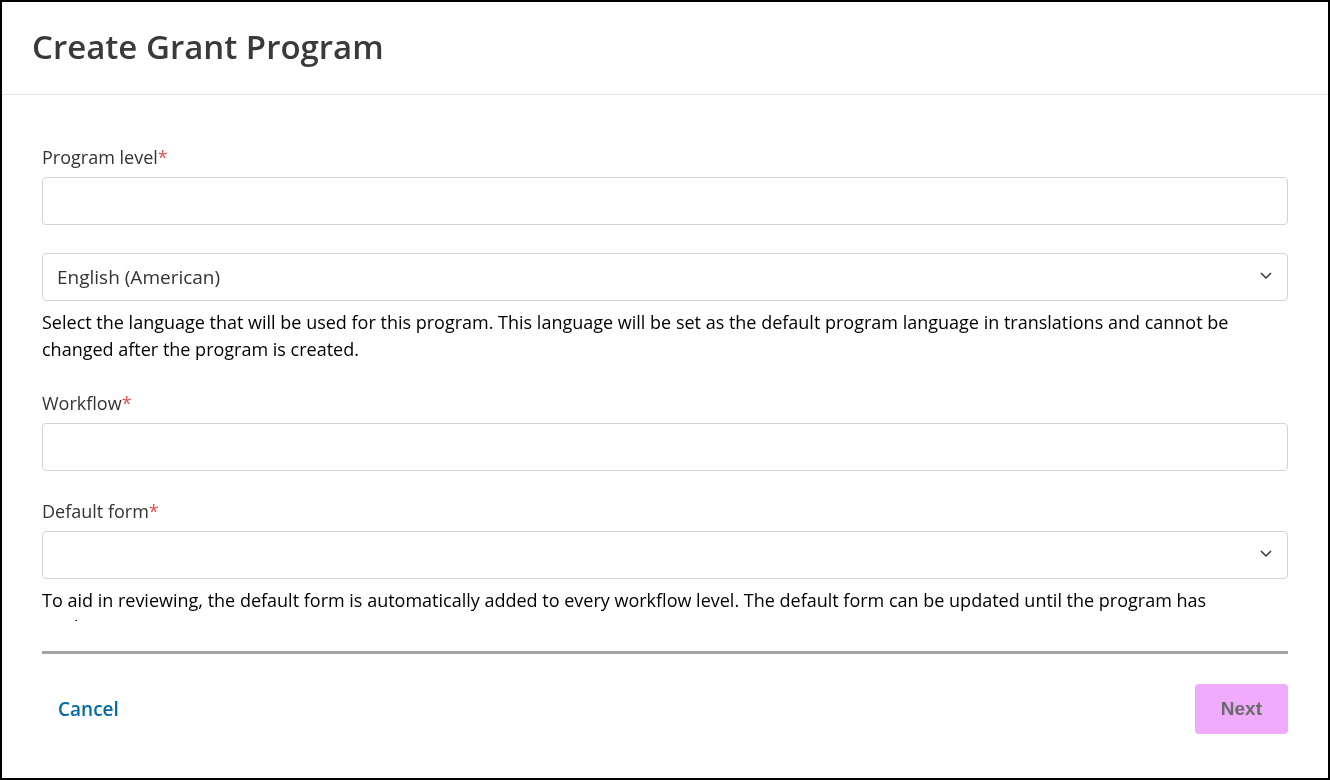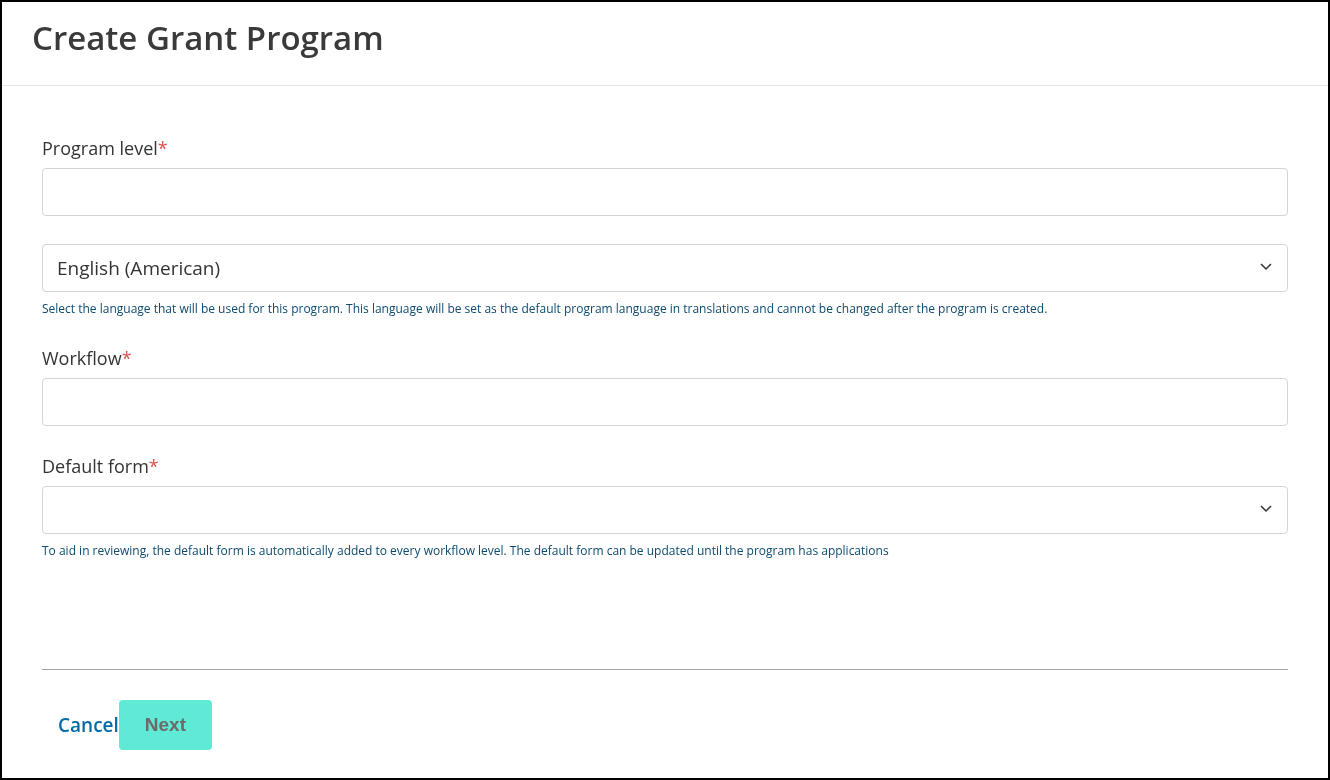--- a/index.html
+++ b/index.html
@@ -14,21 +14,21 @@
       font-size: 16px;
     }
     .window {
       border: 2px solid #000;
       width: 1330px;
       height: 780px;
       display: flex;
       flex-direction: column;
     }
     .header {
-      padding: 13px 30px 25px 30px;
+      padding: 22px 30px 25px 30px;
       border-bottom: 1px solid #e5e5e5;
     }
     .header h1 {
       font-size: 33px;
       font-weight: 600;
       color: #3a3a3a;
     }
     .body {
       flex: 1;
       padding: 50px 40px 0 40px;
@@ -83,42 +83,43 @@
       pointer-events: none;
     }
     .chevron svg {
       width: 16px;
       height: 16px;
       stroke: #333;
       stroke-width: 1.5;
       fill: none;
     }
     .help-text {
-      font-size: 12px;
-      color: #0c4a6e;
+      font-size: 18px;
+      color: #000000;
       margin-top: 8px;
       line-height: 1.5;
     }
     .footer {
-      border-top: 1px solid #a3a3a3;
-      margin: 30px 40px 0 40px;
+      border-top: 3px solid #a3a3a3;
+      margin: 30px 40px 16px 40px;
       padding: 30px 0 28px 0;
       display: flex;
+      justify-content: space-between;
       align-items: center;
     }
     .cancel-link {
       color: #006ba6;
       font-size: 19px;
       font-weight: 600;
       text-decoration: none;
       cursor: pointer;
       padding-left: 16px;
     }
     .next-btn {
-      background: #5eead4;
+      background: #f0abfc;
       color: #6b6b6b;
       border: none;
       border-radius: 4px;
       padding: 14px 26px;
       font-size: 19px;
       font-weight: 600;
       cursor: pointer;
     }
   </style>
 </head>

